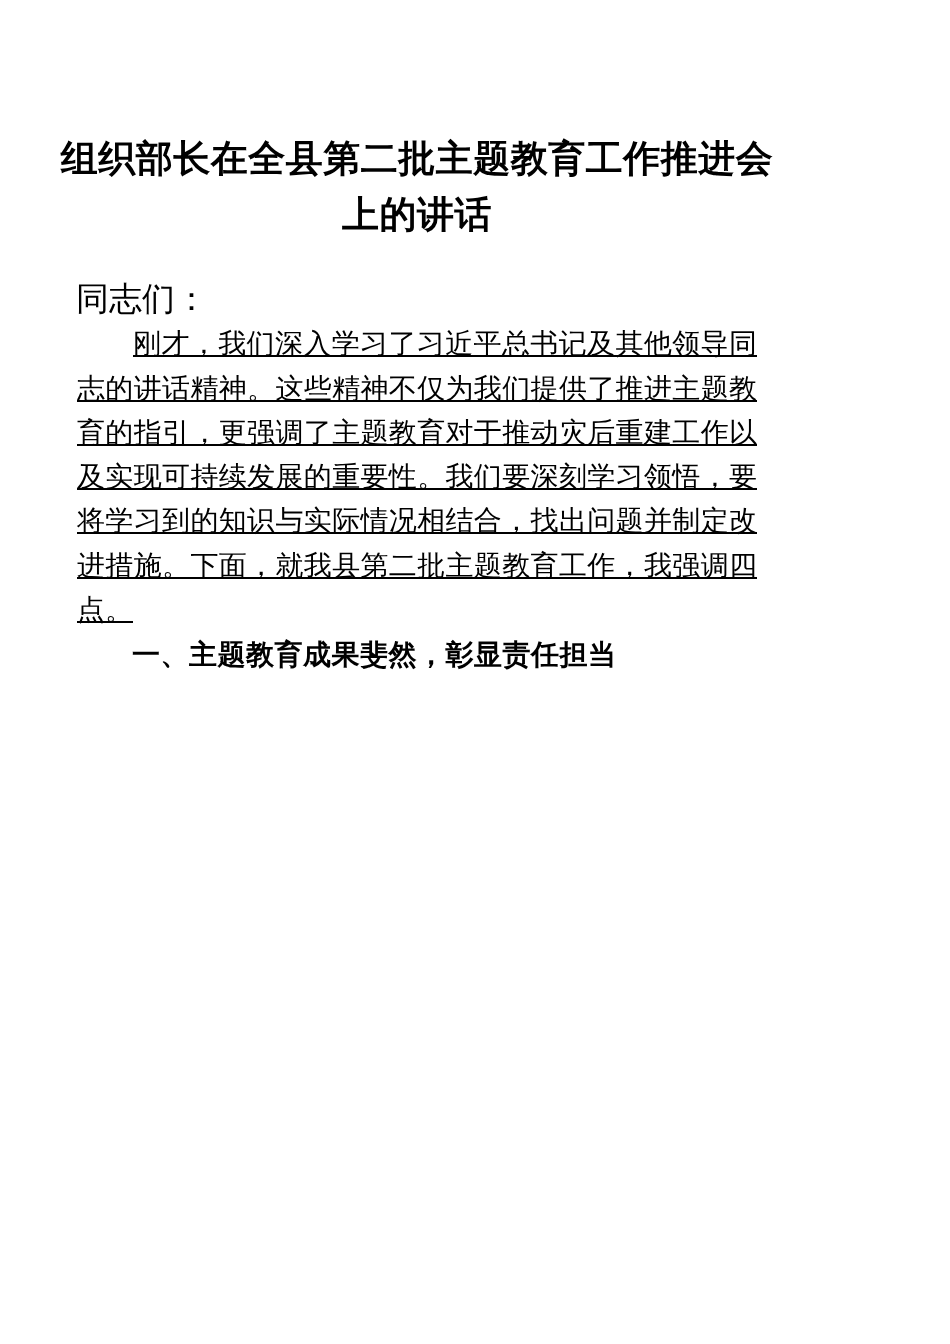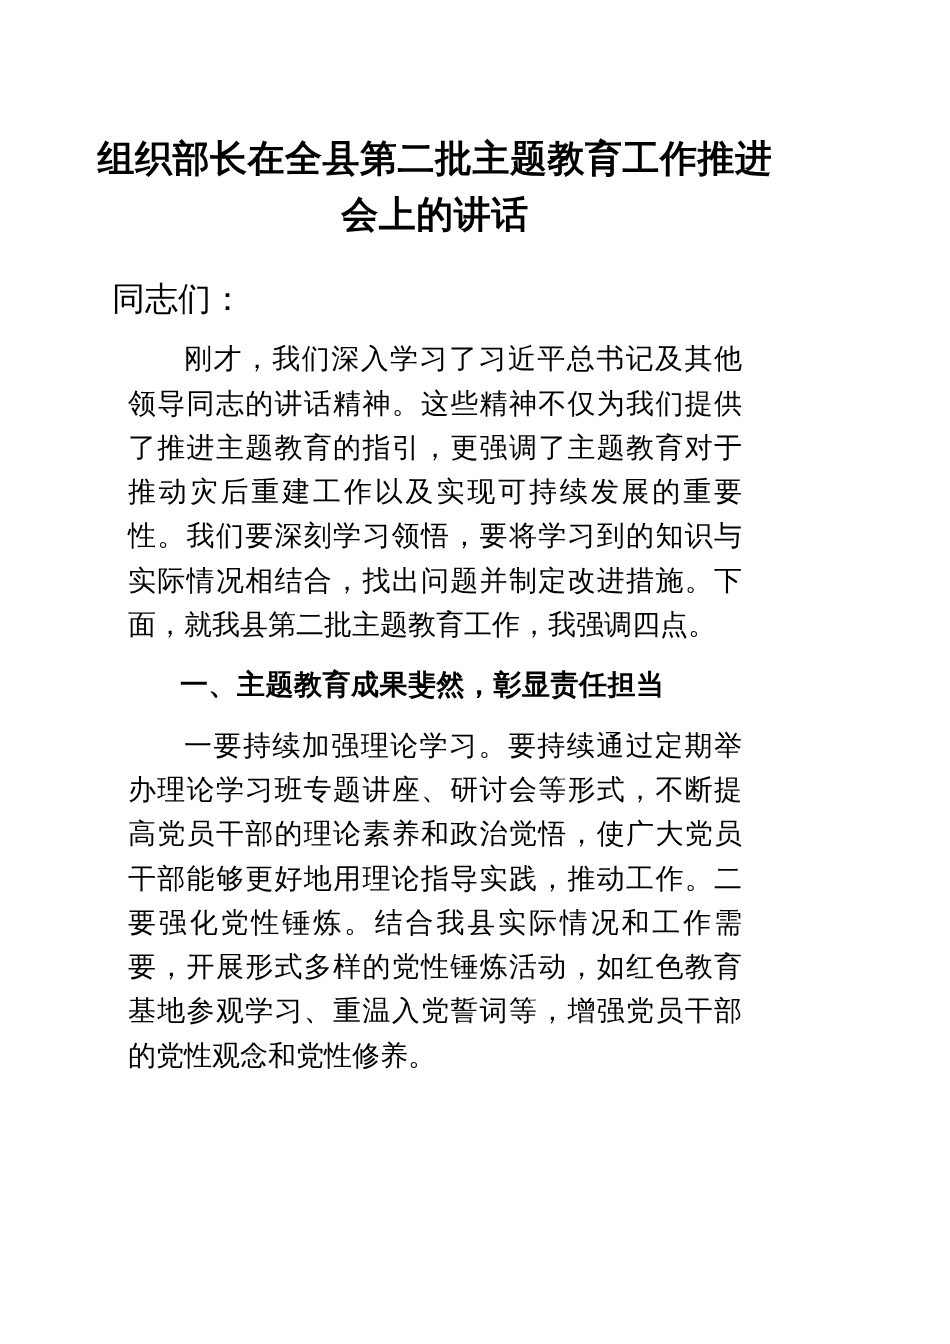--- a/index.html
+++ b/index.html
@@ -7,21 +7,21 @@
     padding: 0;
     background: #ffffff;
   }
   .page {
     position: relative;
     width: 870px;
     height: 1344px;
     box-sizing: border-box;
     background: #ffffff;
     color: #000000;
-    padding: 131px 112px 0 112px;
+    padding: 131px 112px 0 76px;
     overflow: hidden;
   }
   .doc-title {
     font-family: "Liberation Serif", "DejaVu Serif", serif;
     font-weight: bold;
     font-size: 37px;
     line-height: 56px;
     text-align: center;
     letter-spacing: 0.5px;
     margin: 0 -18px 34px -18px;
@@ -30,42 +30,42 @@
     font-family: "Liberation Serif", "DejaVu Serif", serif;
     font-size: 33px;
     line-height: 44.3px;
     margin: 0;
     text-align: justify;
   }
   .body-para {
     font-family: "Liberation Serif", "DejaVu Serif", serif;
     font-size: 28px;
     line-height: 44.3px;
-    margin: 16px;
+    margin: 1px;
     text-align: justify;
     text-indent: 2em;
+    text-decoration: underline;
   }
   .section-heading {
     font-family: "Liberation Sans", "DejaVu Sans", sans-serif;
     font-weight: bold;
     font-size: 28px;
     line-height: 44.3px;
-    margin: 12px;
+    margin: 0;
     text-align: justify;
     text-indent: 2em;
     letter-spacing: 0.5px;
   }
 </style>
 </head>
 <body>
 
 <div class="page">
   <h1 class="doc-title">组织部长在全县第二批主题教育工作推进会上的讲话</h1>
 
   <p class="salutation">同志们：</p>
 
   <p class="body-para">刚才，我们深入学习了习近平总书记及其他领导同志的讲话精神。这些精神不仅为我们提供了推进主题教育的指引，更强调了主题教育对于推动灾后重建工作以及实现可持续发展的重要性。我们要深刻学习领悟，要将学习到的知识与实际情况相结合，找出问题并制定改进措施。下面，就我县第二批主题教育工作，我强调四点。</p>
 
   <p class="section-heading">一、主题教育成果斐然，彰显责任担当</p>
 
 
-  <p class="body-para">一要持续加强理论学习。要持续通过定期举办理论学习班专题讲座、研讨会等形式，不断提高党员干部的理论素养和政治觉悟，使广大党员干部能够更好地用理论指导实践，推动工作。二要强化党性锤炼。结合我县实际情况和工作需要，开展形式多样的党性锤炼活动，如红色教育基地参观学习、重温入党誓词等，增强党员干部的党性观念和党性修养。</p>
 </div>
 
 </body></html>

